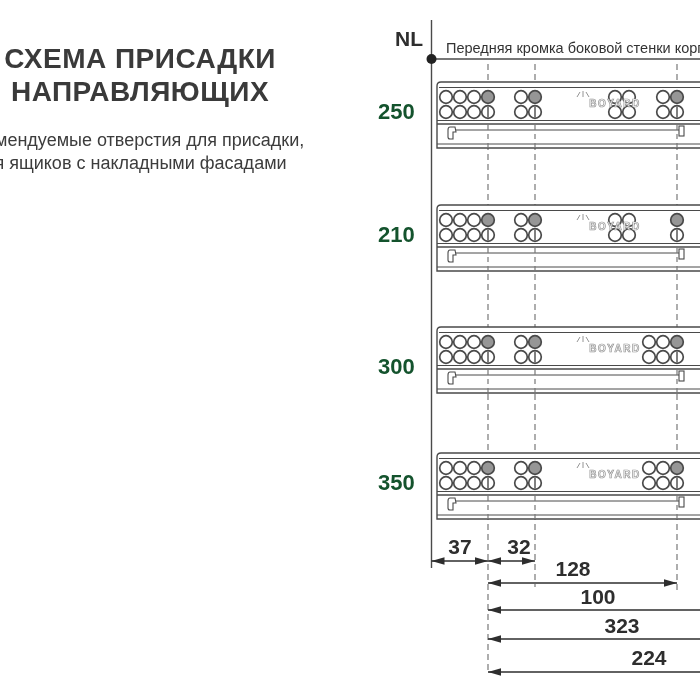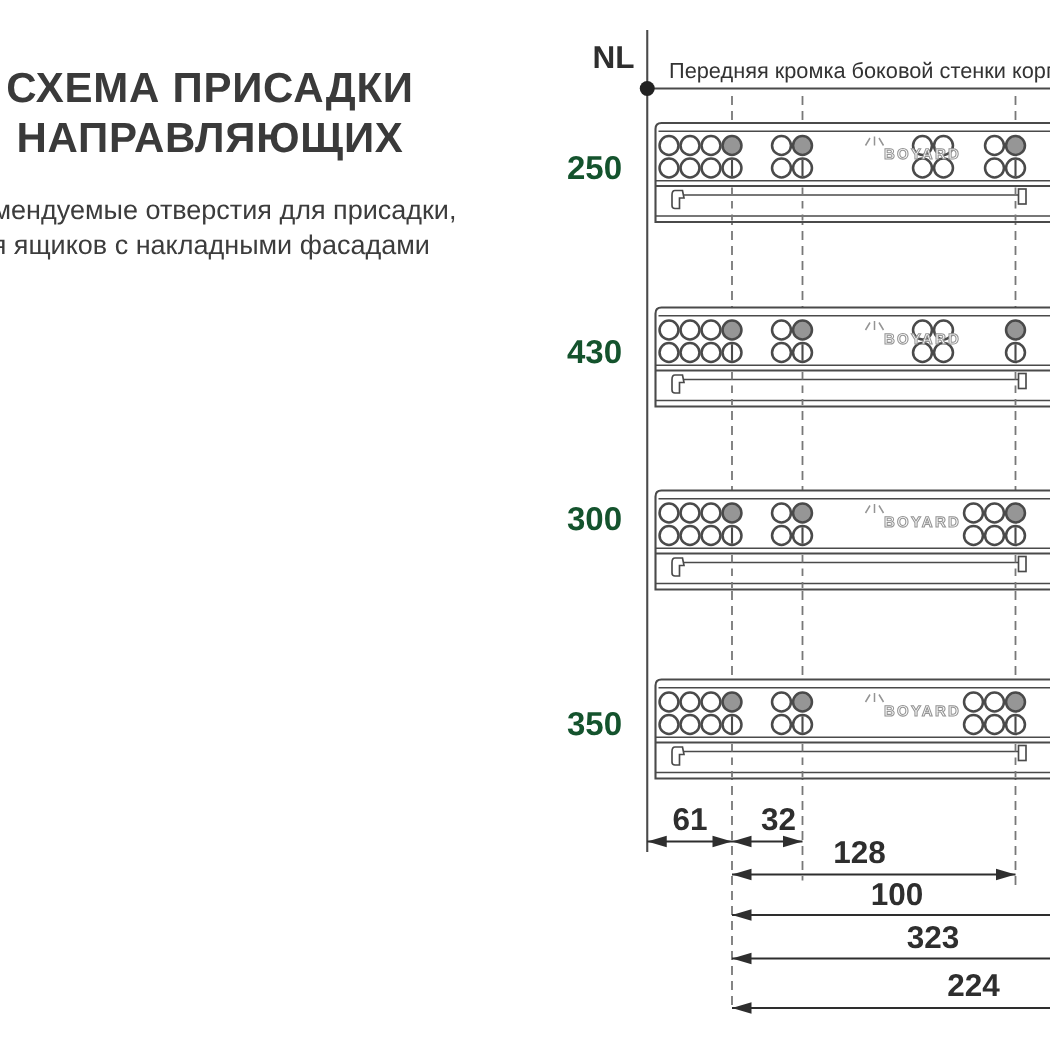--- a/index.html
+++ b/index.html
@@ -207,27 +207,27 @@
 </div>
 <div class="abs subtitle">
   <div>Рекомендуемые отверстия для присадки,</div>
   <div>для ящиков с накладными фасадами</div>
 </div>
 
 <div class="abs nl-label">NL</div>
 <div class="abs edge-label">Передняя кромка боковой стенки корпуса</div>
 
 <div class="abs rail-label" style="top:99px">250</div>
-<div class="abs rail-label" style="top:222px">430</div>
-<div class="abs rail-label" style="top:333px">300</div>
+<div class="abs rail-label" style="top:222px">210</div>
+<div class="abs rail-label" style="top:354px">300</div>
 <div class="abs rail-label" style="top:470px">350</div>
 
 <div class="abs brand-logo" style="top:98px">BOYARD</div>
 <div class="abs brand-logo" style="top:221px">BOYARD</div>
 <div class="abs brand-logo" style="top:343px">BOYARD</div>
 <div class="abs brand-logo" style="top:469px">BOYARD</div>
 
-<div class="abs dim-label" style="left:425px;top:535px">61</div>
+<div class="abs dim-label" style="left:425px;top:535px">37</div>
 <div class="abs dim-label" style="left:484px;top:535px">32</div>
 <div class="abs dim-label" style="left:538px;top:557px">128</div>
 <div class="abs dim-label" style="left:563px;top:585px">100</div>
 <div class="abs dim-label" style="left:587px;top:614px">323</div>
 <div class="abs dim-label" style="left:614px;top:646px">224</div>
 
 </body></html>

